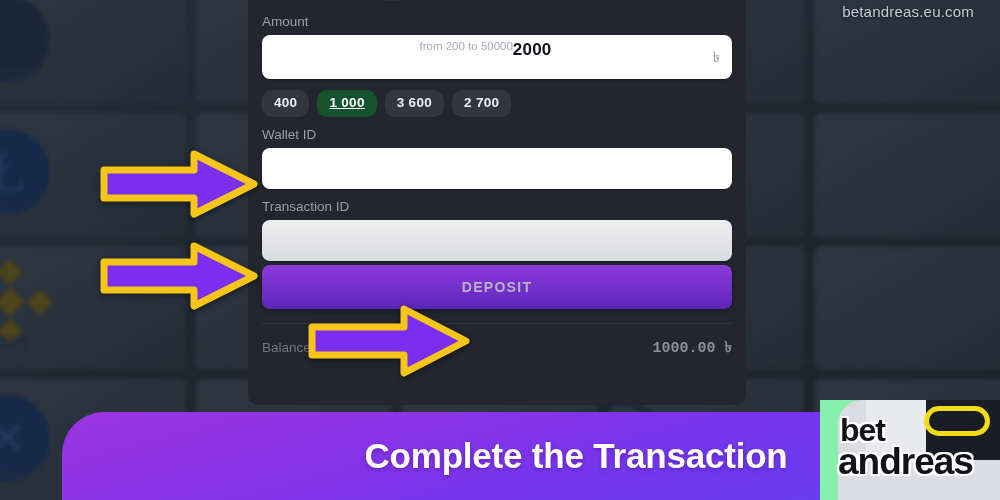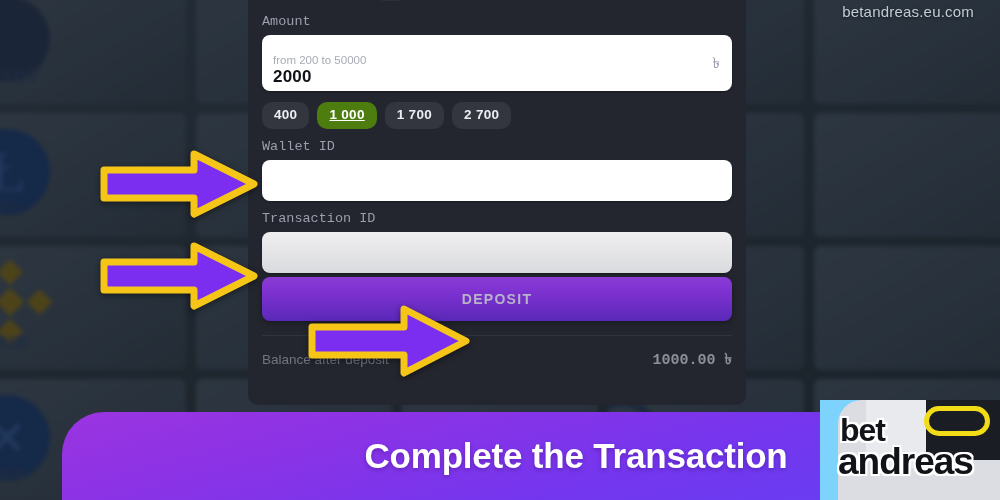--- a/index.html
+++ b/index.html
@@ -102,50 +102,49 @@
     overflow: hidden;
   }
   .panel-notch{
     position:absolute; left:132px; top:0; width:22px; height:9px;
     background:#2c2f39; border-radius:0 0 3px 3px;
   }
 
   .field-label {
     color:#9b9eab; font-size:13.5px; font-weight:400;
     margin: 10px 0 6px 0;
-    font-family: Liberation Mono, monospace;
   }
   .label-amount { padding-top: 12px; }
 
   .amount-box {
     position:relative;
     background:#ffffff;
     border-radius:8px;
-    height:56px;
+    height:44px;
     padding: 5px 34px 5px 11px;
-    display:flex; flex-direction:column; justify-content:flex-end;
+    display:flex; flex-direction:row; justify-content:center;
     box-shadow: 0 1px 2px rgba(0,0,0,.35);
   }
   .amount-hint { color:#a7abb5; font-size:11.5px; line-height:13px; }
   .amount-value{ color:#101217; font-size:17px; font-weight:700; line-height:19px; letter-spacing:.2px;}
   .taka {
     position:absolute; right:12px; top:50%; transform:translateY(-50%);
     color:#8e93a0; font-size:15px;
   }
 
   .chips { display:flex; gap:8px; margin-top:11px; }
   .chip {
     background:#34363f; color:#eceef3;
     font-size:13.5px; font-weight:700; letter-spacing:.3px;
     border-radius:10px;
     padding:6px 12px 7px 12px;
     line-height:14px;
     border:none; cursor:pointer;
   }
-  .chip.active { background:#4d7c0f; color:#fff;text-decoration:underline; }
+  .chip.active { background:#14532d; color:#fff;text-decoration:underline; }
 
   .input-white {
     height:41px; background:#fff; border-radius:8px;
     box-shadow:0 1px 2px rgba(0,0,0,.35);
   }
   .input-grey {
     height:41px; border-radius:8px;
     background:linear-gradient(#efeff0,#d9dadd);
     box-shadow:0 1px 2px rgba(0,0,0,.35);
   }
@@ -189,21 +188,21 @@
     padding-left: 120px;
     padding-right: 30px;
     text-shadow: 0 2px 4px rgba(40,0,80,.30);
   }
 
   
   .logo-wrap{
     position:absolute; right:0; bottom:0;
     width:180px; height:100px;
     z-index:60;
-    background:#7dd3fc;
+    background:#86efac;
     overflow:hidden;
   }
   .logo-light{
     position:absolute; left:18px; top:0; width:162px; height:100px;
     background:#dcdde2;
     border-radius: 24px 0 0 0;
   }
   .logo-light2{
     position:absolute; left:46px; top:-18px; width:96px; height:86px;
     background:#e9eaee; border-radius:20px;
@@ -294,21 +293,21 @@
 
     <div class="amount-box">
       <div class="amount-hint">from 200 to 50000</div>
       <div class="amount-value">2000</div>
       <div class="taka">৳</div>
     </div>
 
     <div class="chips">
       <button class="chip">400</button>
       <button class="chip active">1 000</button>
-      <button class="chip">1 700</button>
+      <button class="chip">3 600</button>
       <button class="chip">2 700</button>
     </div>
 
     <div class="field-label">Wallet ID</div>
     <div class="input-white"></div>
 
     <div class="field-label">Transaction ID</div>
     <div class="input-grey"></div>
 
     <div class="deposit-btn">DEPOSIT</div>

